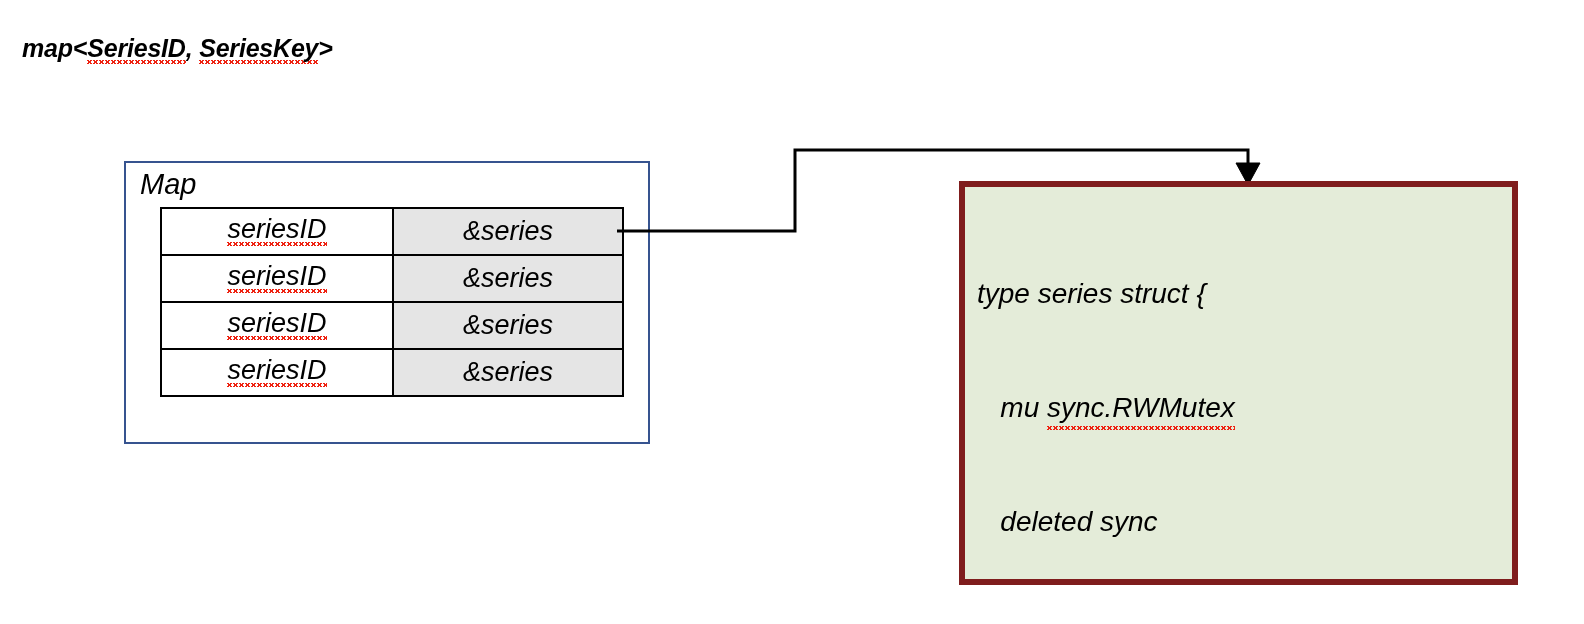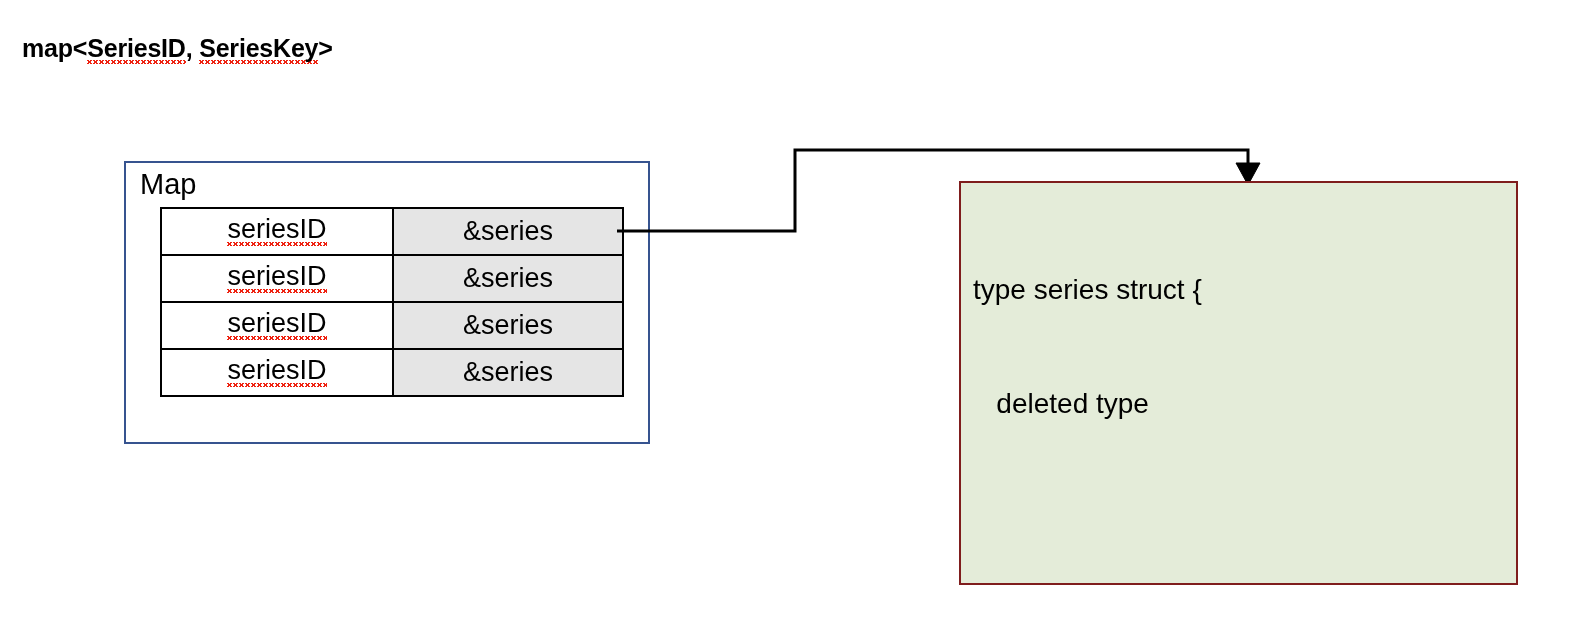--- a/index.html
+++ b/index.html
@@ -10,20 +10,21 @@
   body {
     font-family: "Liberation Sans", "DejaVu Sans", sans-serif;
     color: #000000;
   }
   #canvas {
     position: relative;
     width: 1584px;
     height: 624px;
     background: #ffffff;
     overflow: hidden;
+    font-style: italic;
   }
 
   
   #diagram-title {
     position: absolute;
     left: 22px;
     top: 36px;
     font-size: 25px;
     font-weight: bold;
     letter-spacing: -0.2px;
@@ -102,21 +103,21 @@
   }
 
   
   #struct-box {
     position: absolute;
     left: 959px;
     top: 181px;
     width: 559px;
     height: 404px;
     background: #e4ecd9;
-    border: 2px solid #7f1d1d;
+    border: 6px solid #7f1d1d;
     box-sizing: border-box;
   }
   #struct-code {
     position: absolute;
     left: 12px;
     top: 12px;
     font-size: 28px;
     line-height: 38px;
     white-space: pre;
   }
@@ -158,21 +159,22 @@
   </table>
 
   <svg id="connector" viewBox="0 0 1584 624">
     <polyline points="617,231 795,231 795,150 1248,150 1248,166" fill="none" stroke="#000000" stroke-width="3"></polyline>
     <polygon points="1236,163 1260,163 1248,185" fill="#000000" stroke="#000000" stroke-width="1"></polygon>
   </svg>
 
   <div id="struct-box">
     <div id="struct-code">
       <span class="code-line">type series struct {</span>
-      <span class="code-line">   deleted type</span>
+      <span class="code-line">   mu <span class="squiggle">sync.RWMutex</span></span>
+      <span class="code-line">   deleted sync</span>
       <span class="code-line blank"></span>
       
       
       
       
       
       
     </div>
   </div>
 

